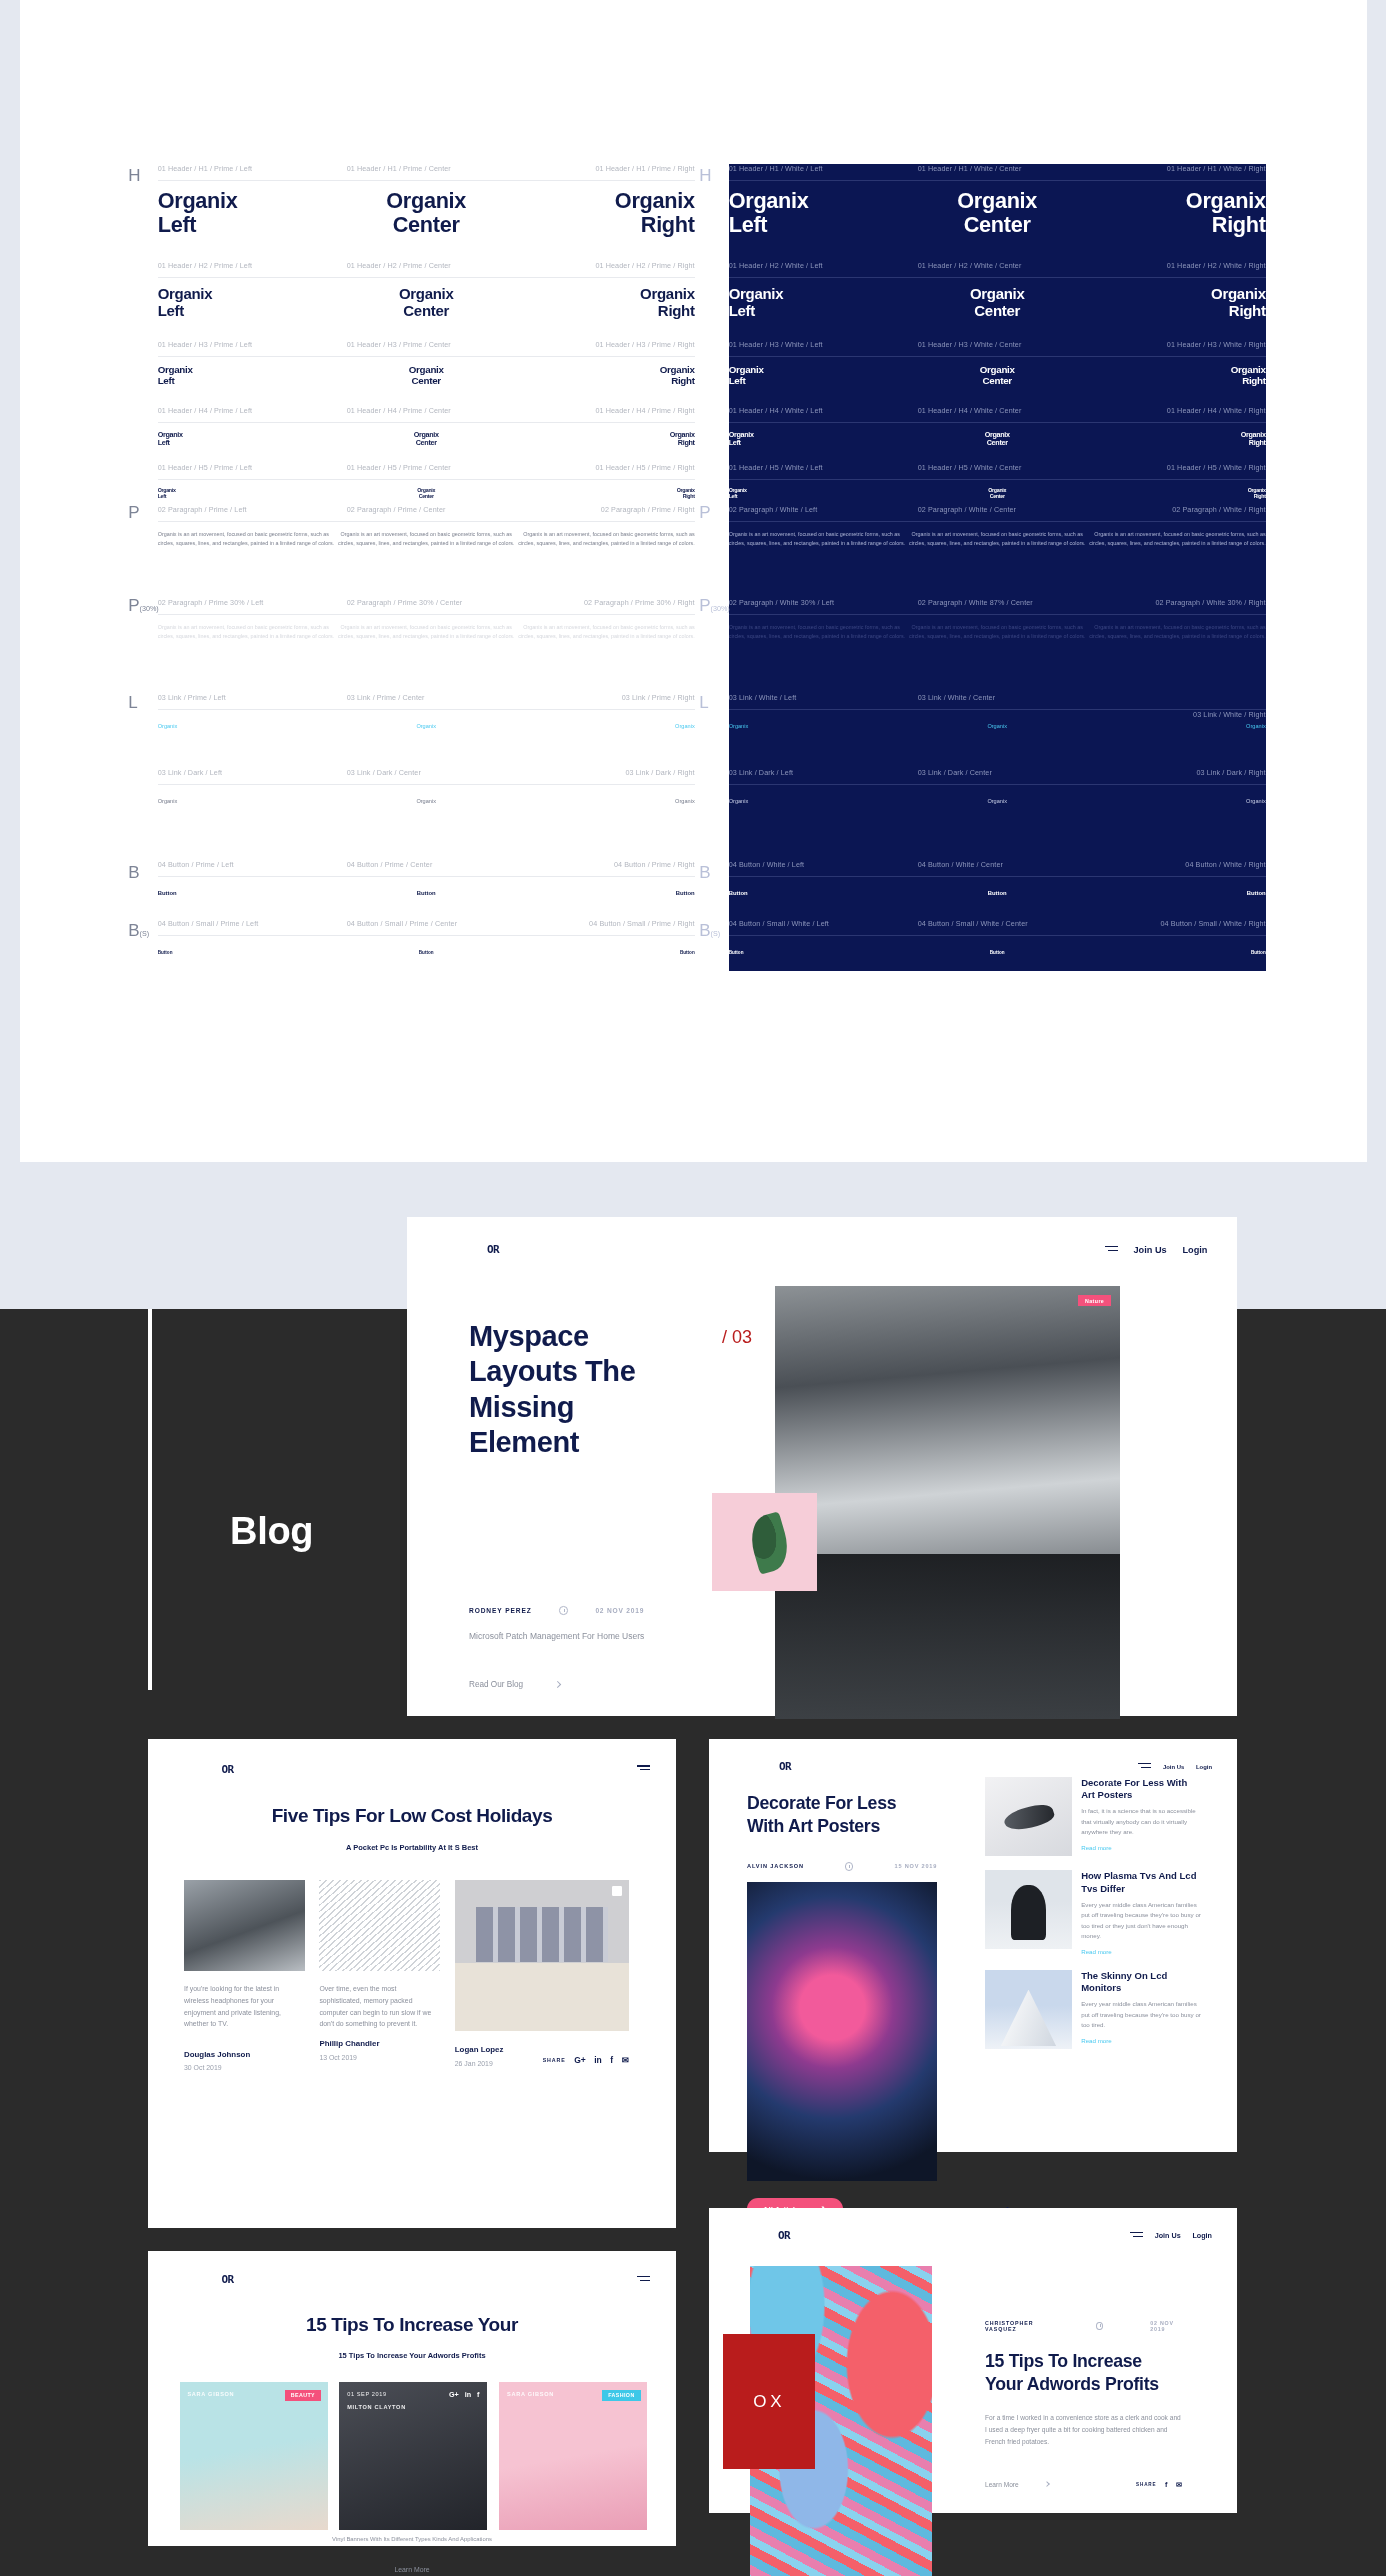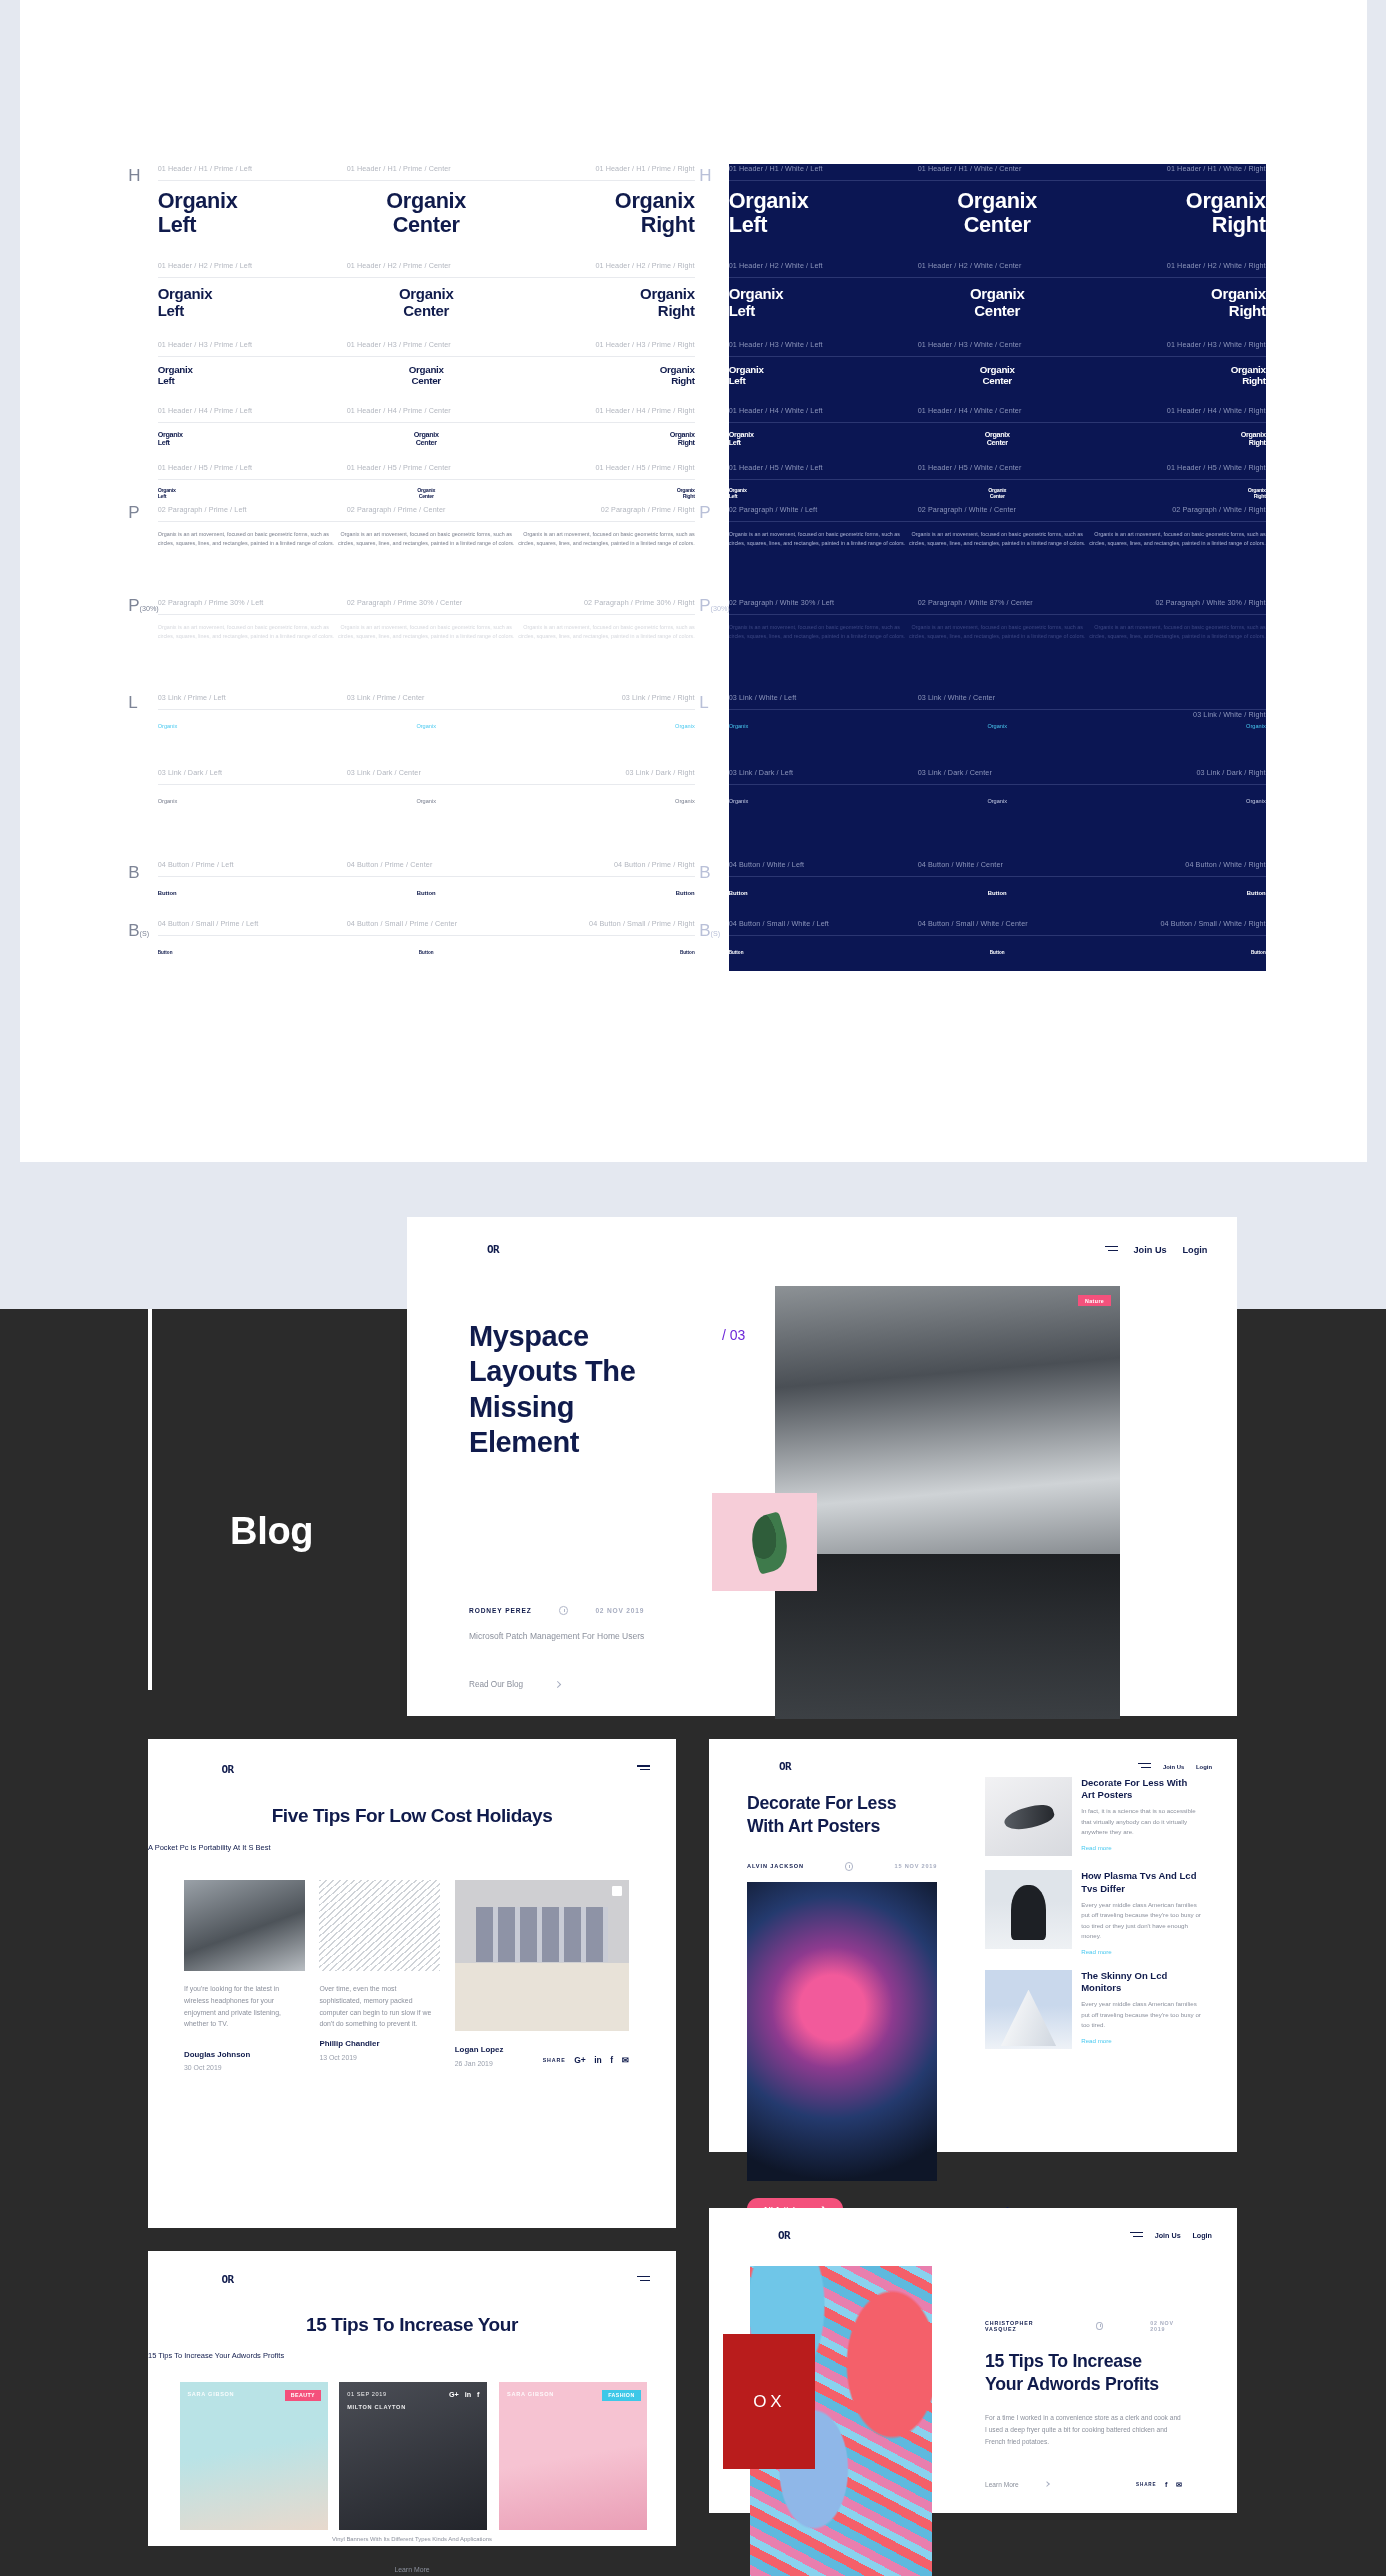--- a/index.html
+++ b/index.html
@@ -99,21 +99,21 @@
   .hamb{ display:inline-block; width:13px; }
   .hamb i{ display:block; height:1.3px; background:#101b4c; margin-bottom:2.6px; }
   .hamb i:nth-child(1){ width:13px; }
   .hamb i:nth-child(2){ width:13px; margin-left:3.3px; width:9.8px; }
 
   #hero-title{
     position:absolute; left:62px; top:102px; width:217px;
     font-size:29px; font-weight:bold; line-height:1.22; color:#101b4c;
     letter-spacing:-0.4px;
   }
-  #hero-num{ position:absolute; left:315px; top:110px; font-size:14px; color:#6d28d9; }
+  #hero-num{ position:absolute; left:315px; top:110px; font-size:18px; color:#b91c1c; }
   #hero-img{
     position:absolute; left:368px; top:69px; width:345px; height:433px;
     background:linear-gradient(175deg,#8d9296 0%,#4a4f55 22%,#cfd3d6 48%,#6f7479 70%,#2f3337 100%);
     overflow:hidden;
   }
   #hero-img:after{
     content:""; position:absolute; left:0; top:62%; width:100%; height:38%;
     background:linear-gradient(180deg,rgba(20,22,25,.92),rgba(60,64,68,.85));
   }
   #hero-badge{
@@ -137,21 +137,21 @@
   .clock:after{ content:""; position:absolute; left:3.3px; top:1.6px; width:0.9px; height:3px;
                 background:#b0b6c8; }
   .arrowg{ display:inline-block; width:5.3px; height:5.3px; border-right:1.1px solid #a7adc0;
            border-top:1.1px solid #a7adc0; transform:rotate(45deg); }
 
   
   #card-five{
     position:absolute; left:148px; top:1739px; width:528px; height:489px; background:#fff;
   }
   .card-h{ text-align:center; font-weight:bold; color:#101b4c; letter-spacing:-0.4px; }
-  .card-sub{ text-align:left; font-weight:normal; color:#101b4c; }
+  .card-sub{ text-align:center; font-weight:bold; color:#101b4c; }
 
   .ph{ background:#d8dade; position:relative; overflow:hidden; }
   .ph.crowd{ background:linear-gradient(160deg,#9aa1a8,#4d5359 55%,#b9bec3); }
   .ph.lines{ background:#ffffff; }
   .ph.lines:before{
     content:""; position:absolute; inset:0;
     background:repeating-linear-gradient(-42deg,#cfd3d8 0 1.3px,#ffffff 1.3px 4.6px);
   }
   .ph.gallery{ background:linear-gradient(180deg,#cfcfd2 0 55%,#e8e2d8 55% 100%); }
   .ph.gallery:after{

